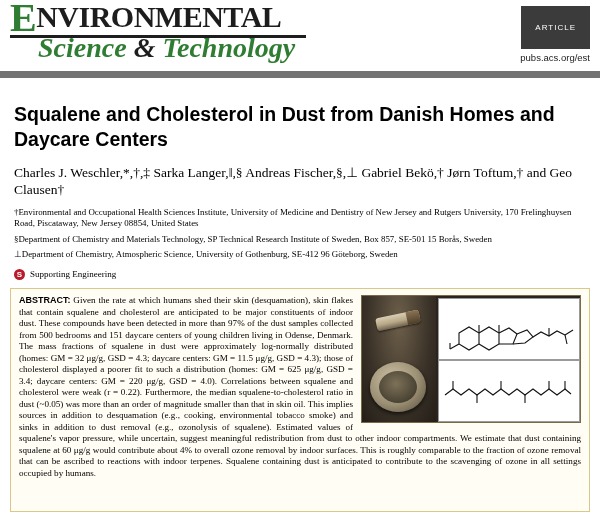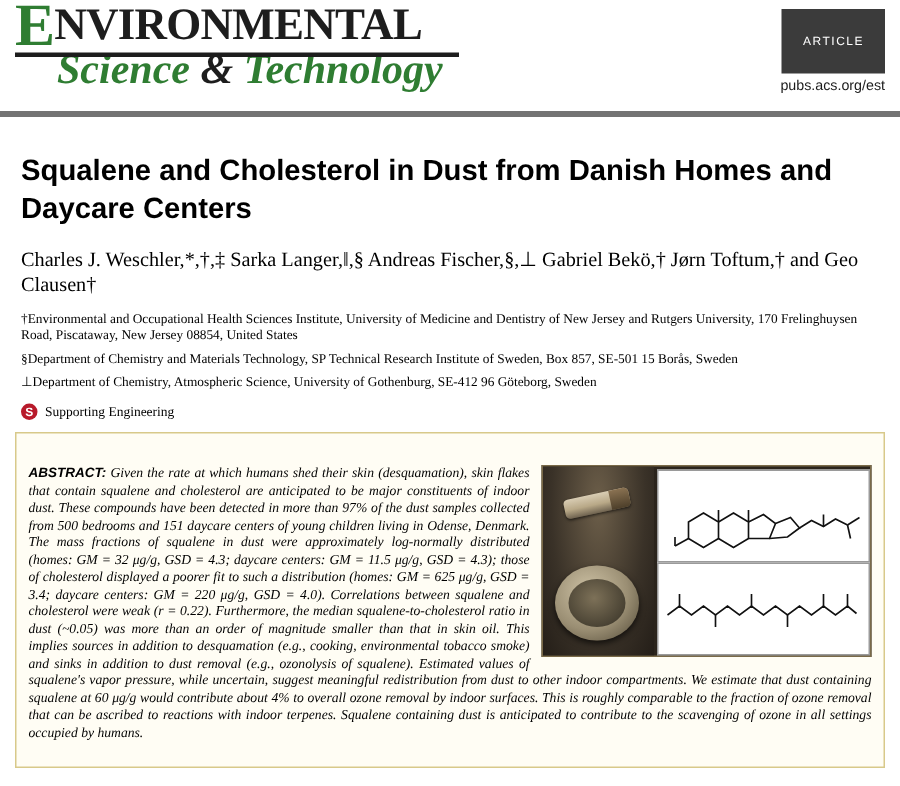--- a/index.html
+++ b/index.html
@@ -18,21 +18,21 @@
     position: relative;
     width: 600px;
     height: 524px;
     box-sizing: border-box;
   }
 
   
   .masthead {
     position: relative;
     height: 78px;
-    border-bottom: 4px solid #737373;
+    border-bottom: 7px solid #737373;
     padding: 4px 10px 0 10px;
     box-sizing: border-box;
   }
   .logo-block {
     position: absolute;
     left: 10px;
     top: 2px;
     width: 300px;
   }
   .logo-env {
@@ -141,22 +141,21 @@
   
   .abstract-box {
     position: absolute;
     left: 10px;
     top: 288px;
     width: 580px;
     height: 224px;
     border: 1px solid #d8c98a;
     background: #fffdf4;
     box-sizing: border-box;
-    padding: 21px 8px 6px 8px;
-    font-style: italic;
+    padding: 6px 8px 6px 8px;
   }
   .abstract-text {
     font-family: "Liberation Serif", serif;
     font-size: 9.1px;
     line-height: 11.5px;
     text-align: justify;
     color: #000;
   }
   .abstract-text b { font-family: "Liberation Sans", sans-serif; font-size: 9px; }
 

